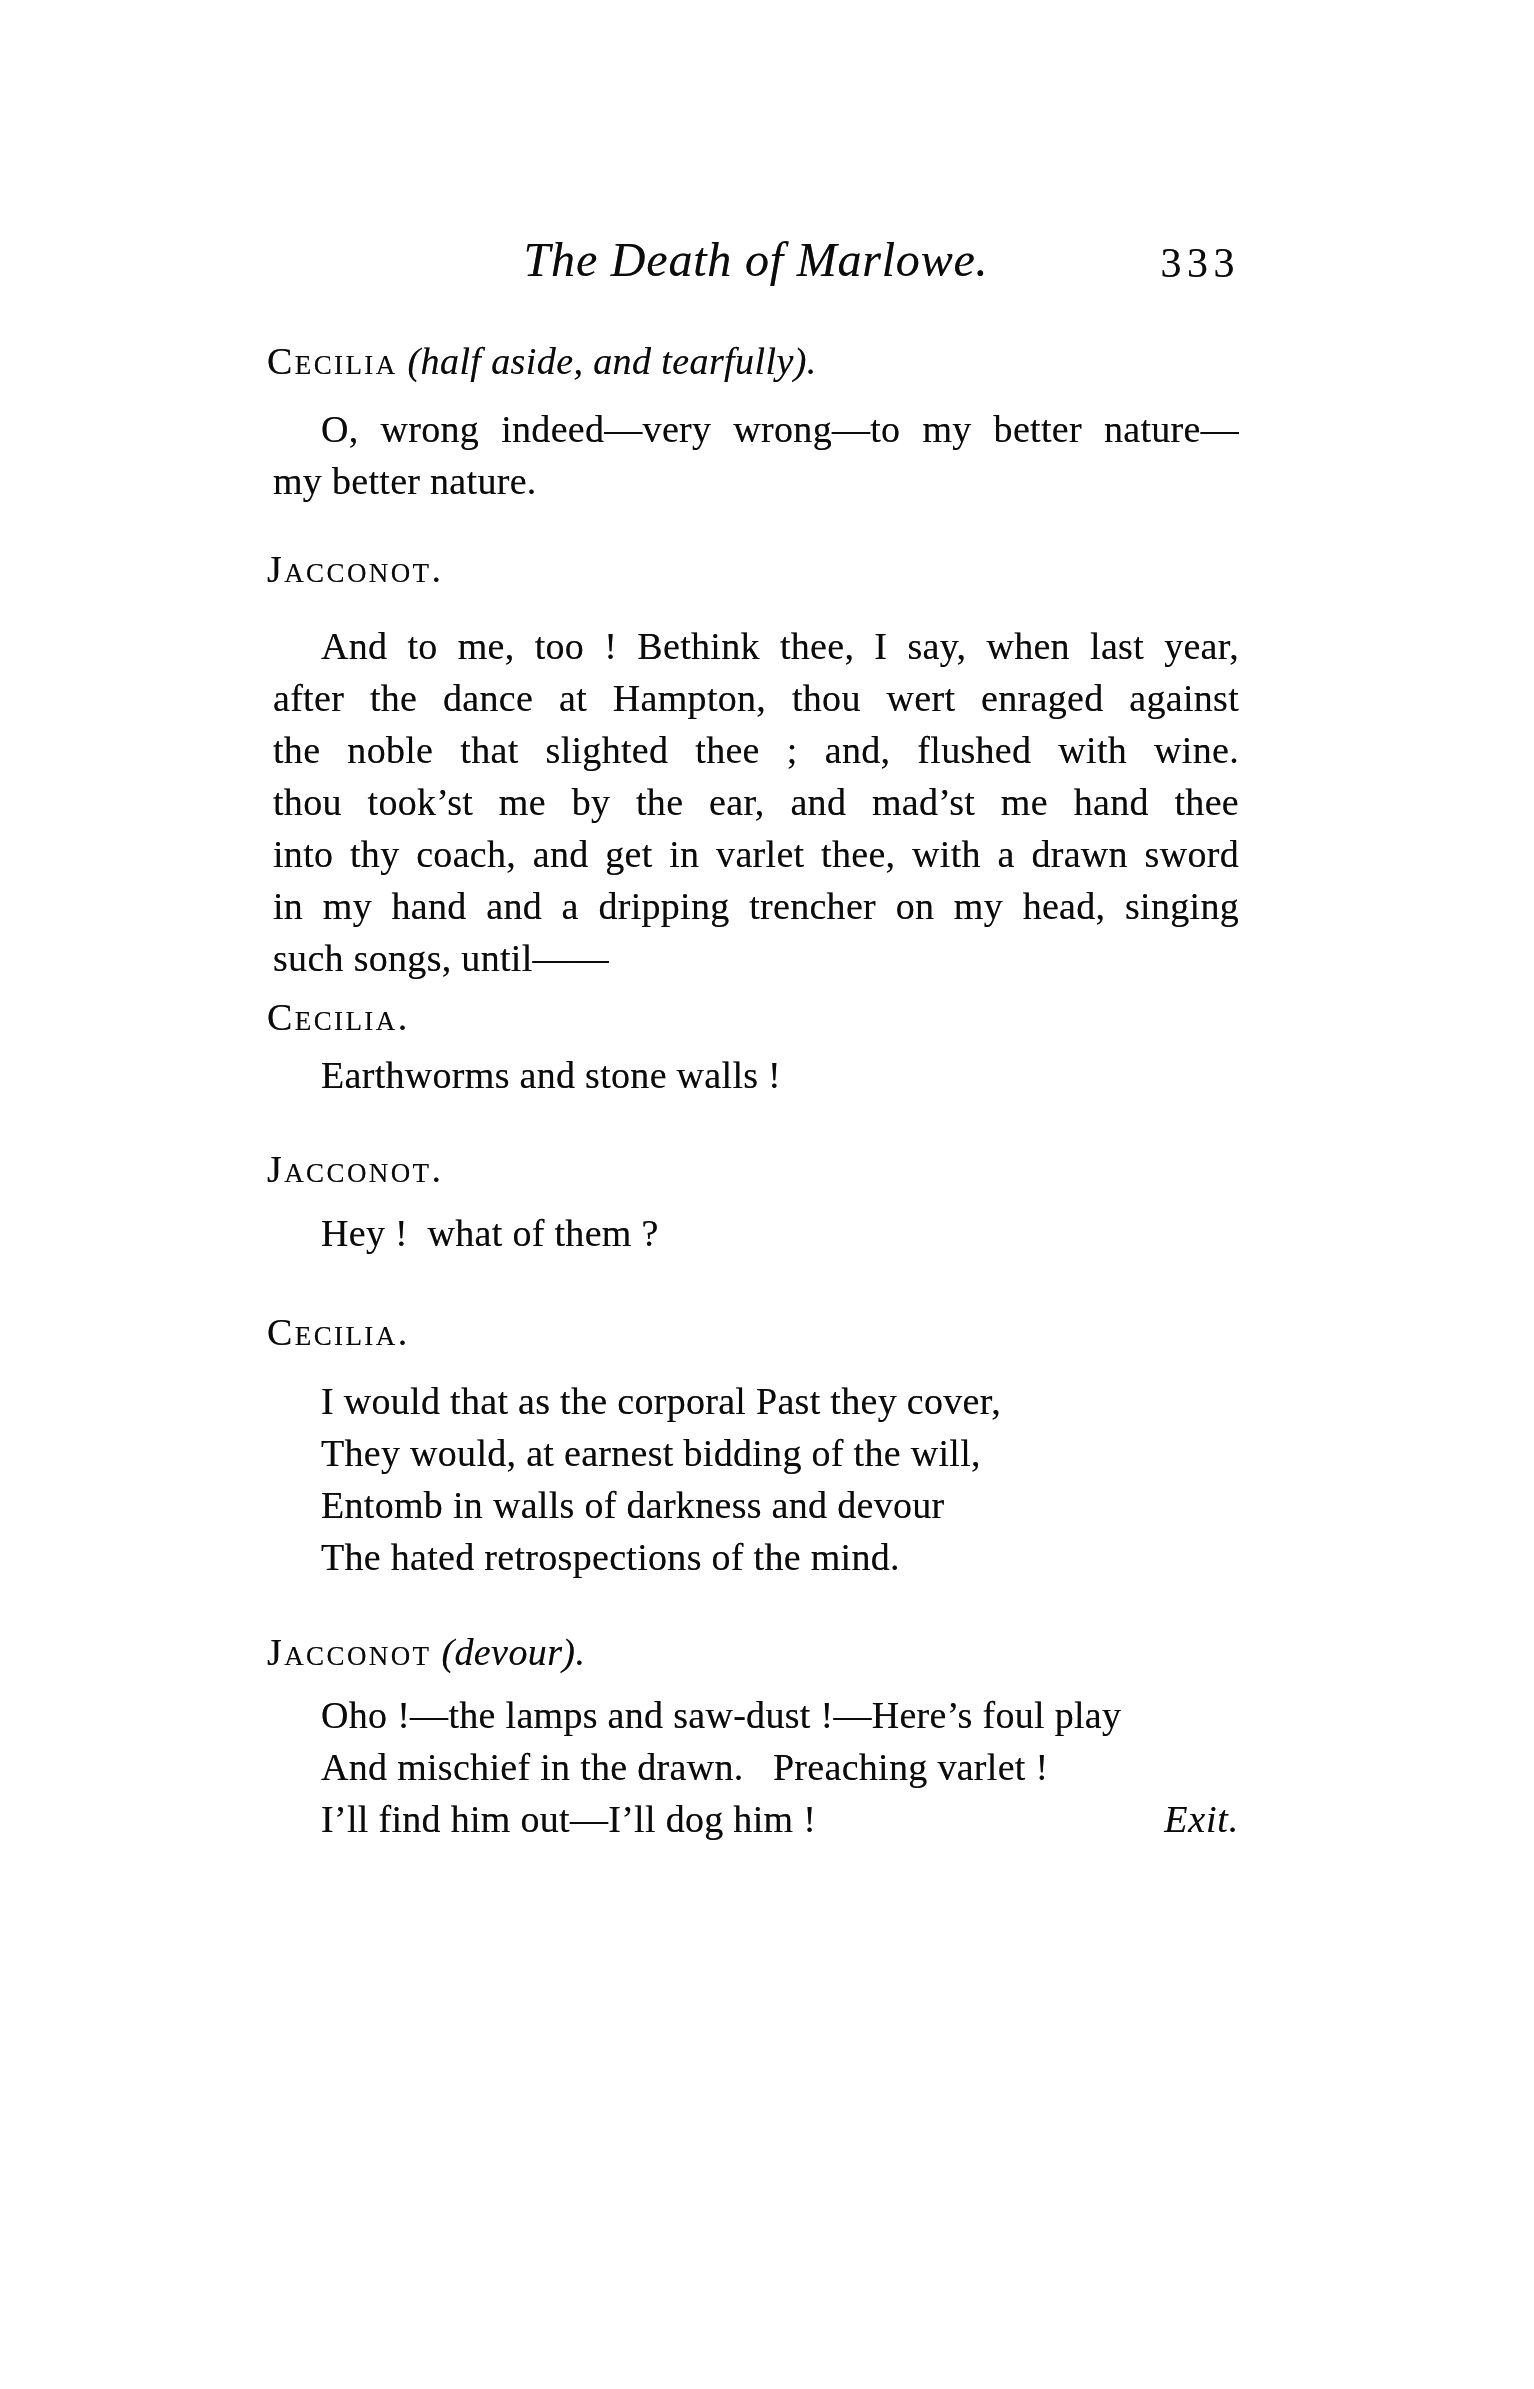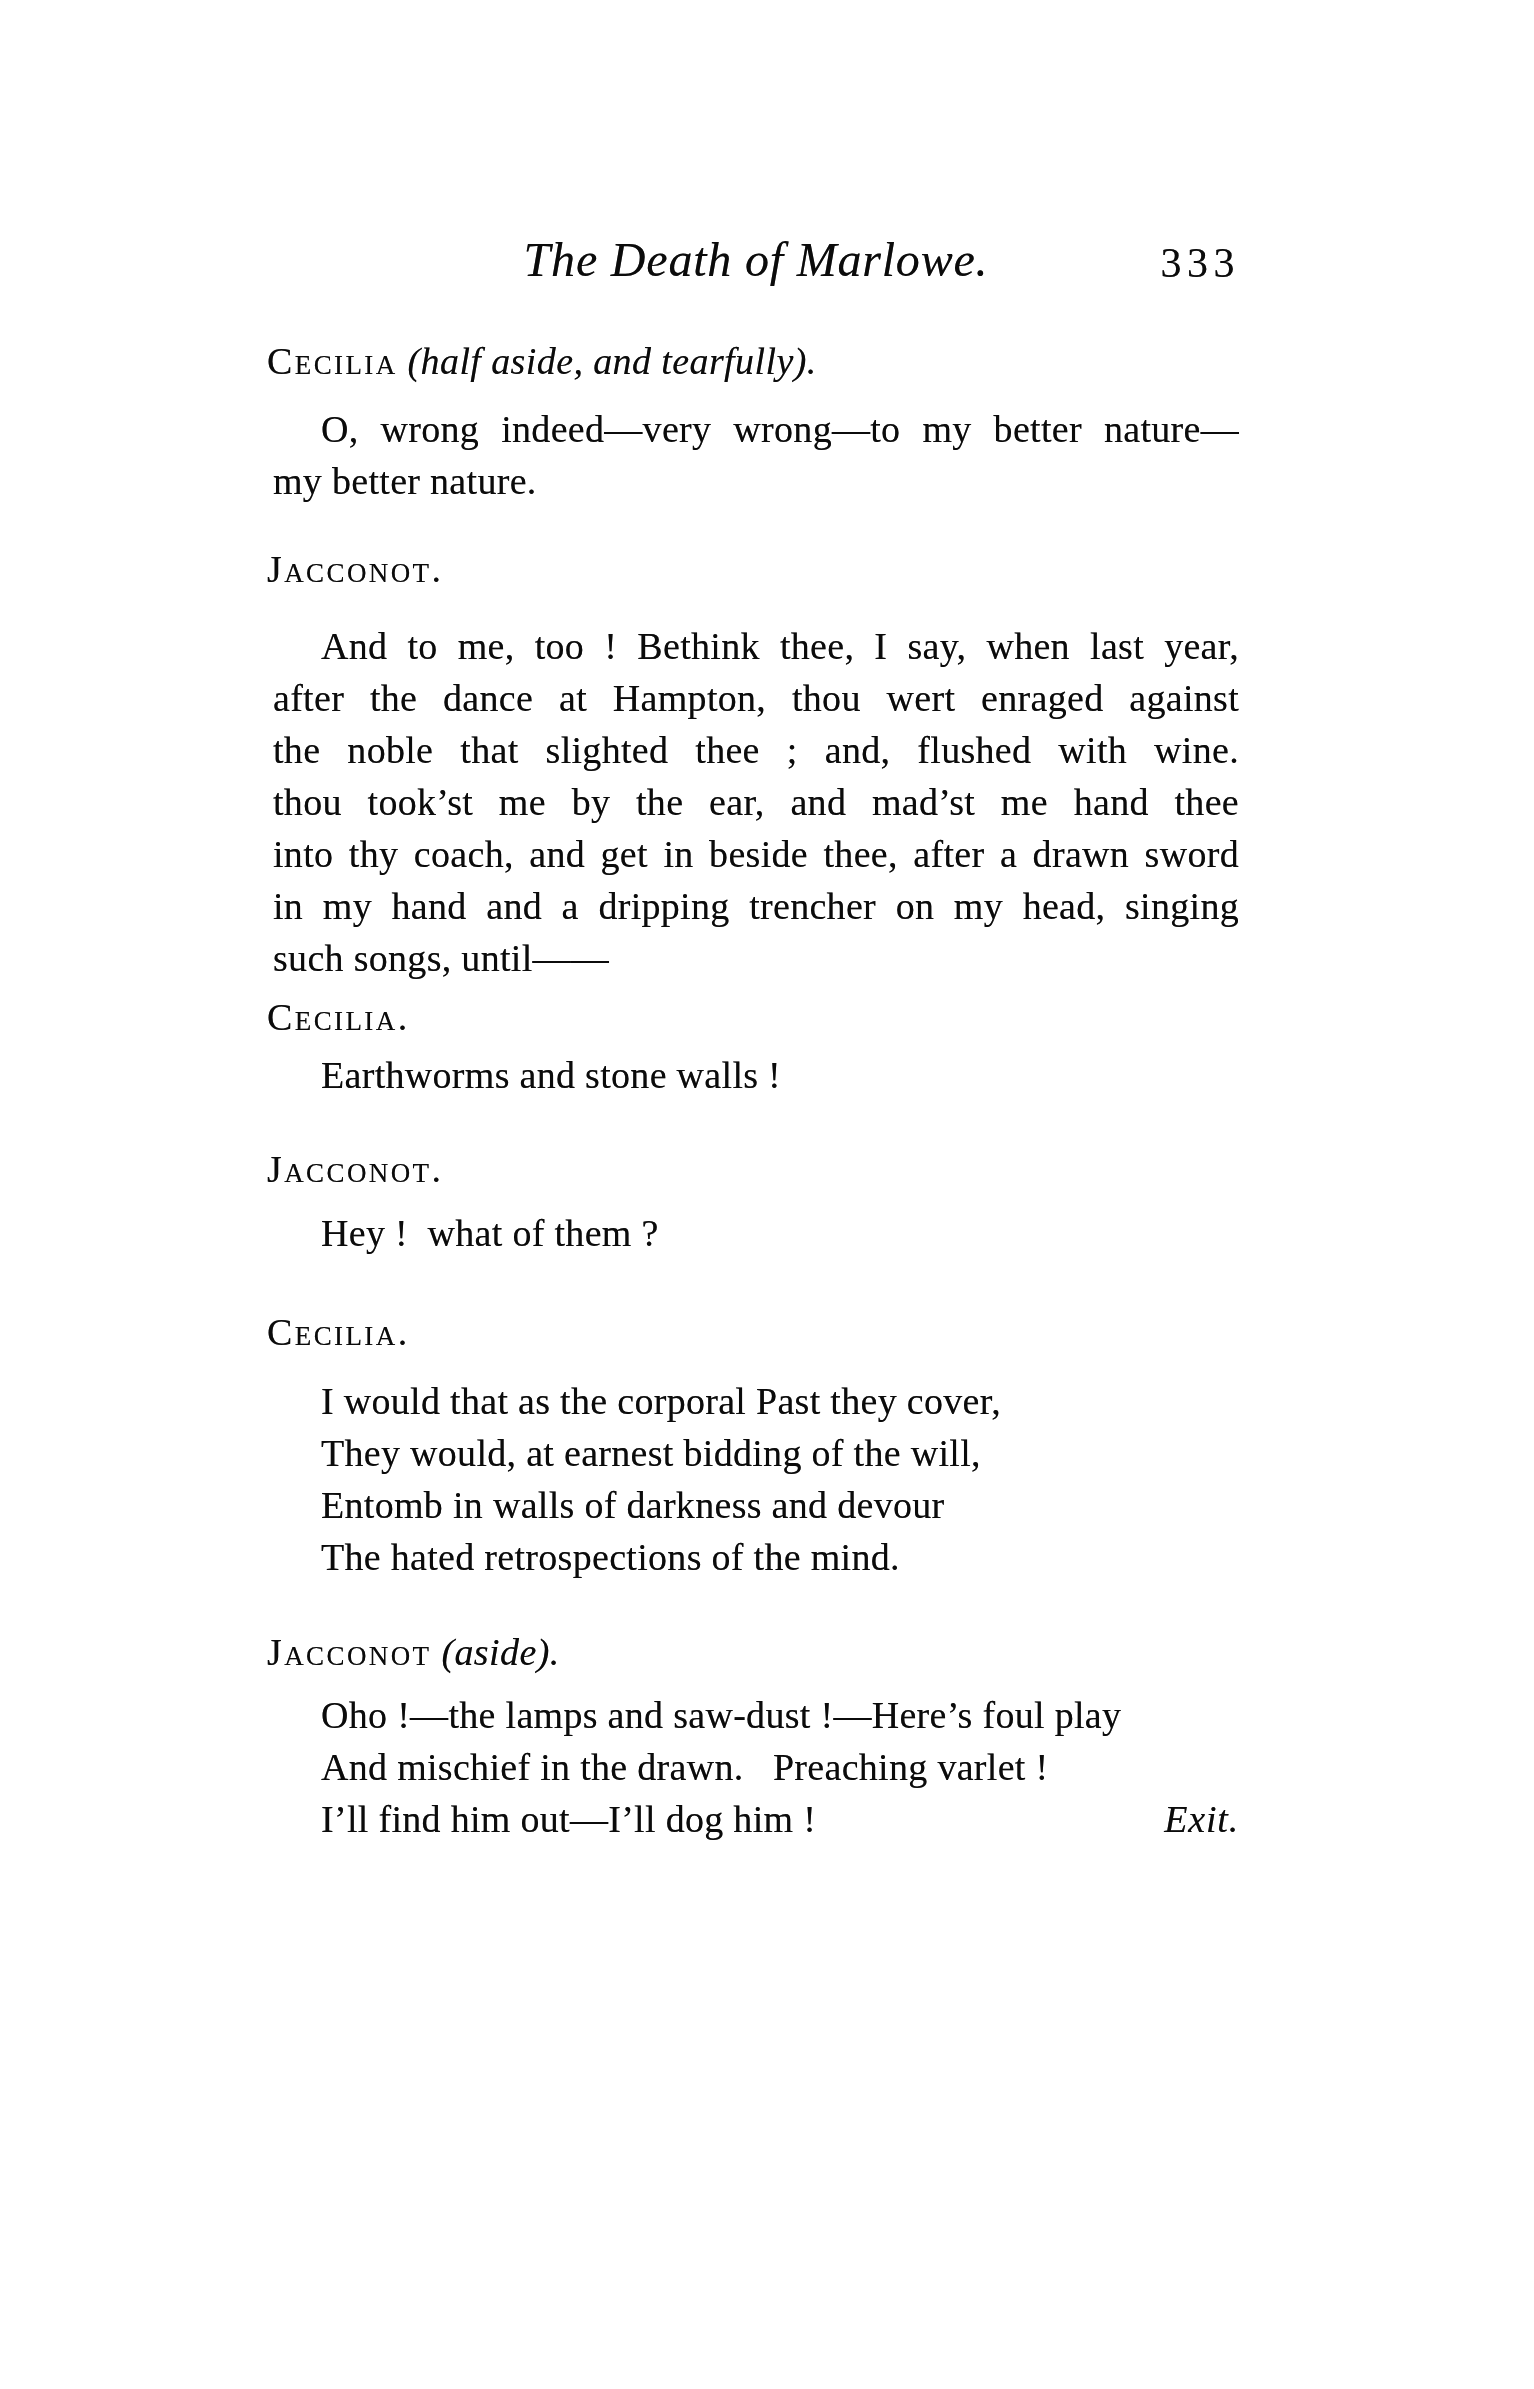--- a/index.html
+++ b/index.html
@@ -111,21 +111,21 @@
       </p>
     </section>
 
     <section class="speech">
       <h3 class="speech-heading" style="margin-top:38px"><span class="speaker">Jacconot</span><span>.</span><span class="suffix-italic"></span></h3>
       <p class="dialogue" style="margin-top:26.4px">
         <span class="line j">And to me, too !  Bethink thee, I say, when last year,</span>
         <span class="line cont j">after the dance at Hampton, thou wert enraged against</span>
         <span class="line cont j">the noble that slighted thee ; and, flushed with wine.</span>
         <span class="line cont j">thou took’st me by the ear, and mad’st me hand thee</span>
-        <span class="line cont j">into thy coach, and get in beside thee, after a drawn sword</span>
+        <span class="line cont j">into thy coach, and get in varlet thee, with a drawn sword</span>
         <span class="line cont j">in my hand and a dripping trencher on my head, singing</span>
         <span class="line cont">such songs, until——</span>
       </p>
     </section>
 
     <section class="speech">
       <h3 class="speech-heading" style="margin-top:9.6px"><span class="speaker">Cecilia</span><span>.</span><span class="suffix-italic"></span></h3>
       <p class="dialogue" style="margin-top:8px">
         <span class="line">Earthworms and stone walls !</span>
       </p>
@@ -142,21 +142,21 @@
       <h3 class="speech-heading" style="margin-top:49px"><span class="speaker">Cecilia</span><span>.</span><span class="suffix-italic"></span></h3>
       <p class="dialogue" style="margin-top:19px">
         <span class="line">I would that as the corporal Past they cover,</span>
         <span class="line">They would, at earnest bidding of the will,</span>
         <span class="line">Entomb in walls of darkness and devour</span>
         <span class="line">The hated retrospections of the mind.</span>
       </p>
     </section>
 
     <section class="speech">
-      <h3 class="speech-heading" style="margin-top:45px"><span class="speaker">Jacconot</span><span></span><span class="suffix-italic"> (aside).</span></h3>
+      <h3 class="speech-heading" style="margin-top:45px"><span class="speaker">Jacconot</span><span></span><span class="suffix-italic"> (devour).</span></h3>
       <p class="dialogue" style="margin-top:12.8px">
         <span class="line">Oho !—the lamps and saw-dust !—Here’s foul play</span>
         <span class="line">And mischief in the drawn.   Preaching varlet !</span>
         <span class="line has-exit"><span>I’ll find him out—I’ll dog him !</span><span class="exit">Exit.</span></span>
       </p>
     </section>
 
   </div>
 </div>
 

